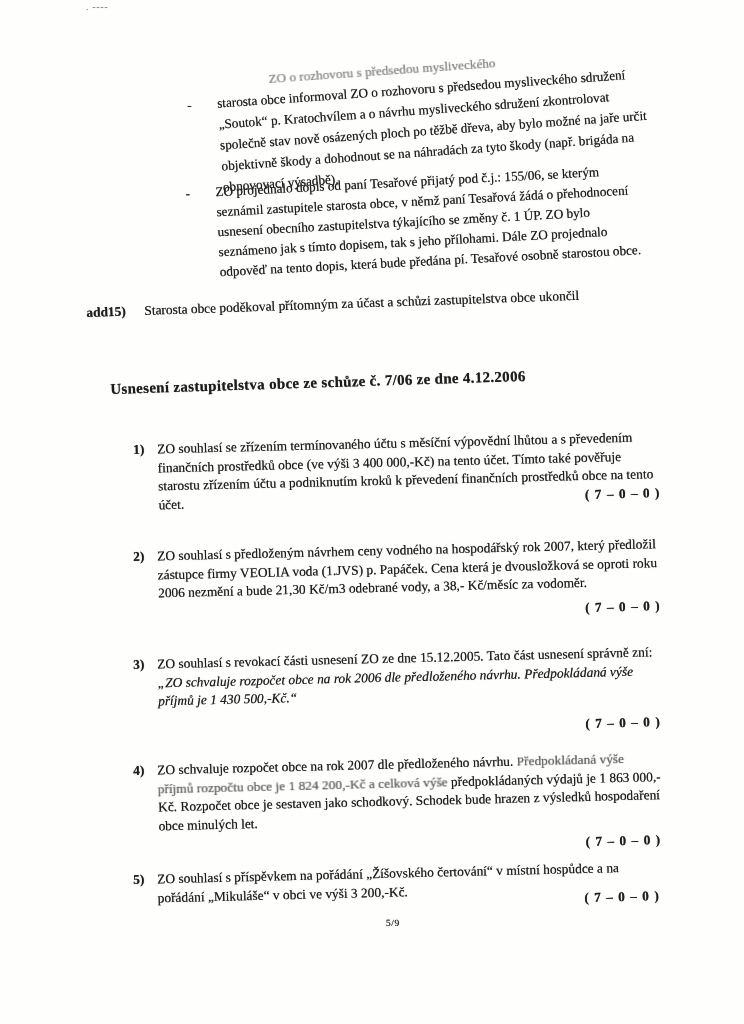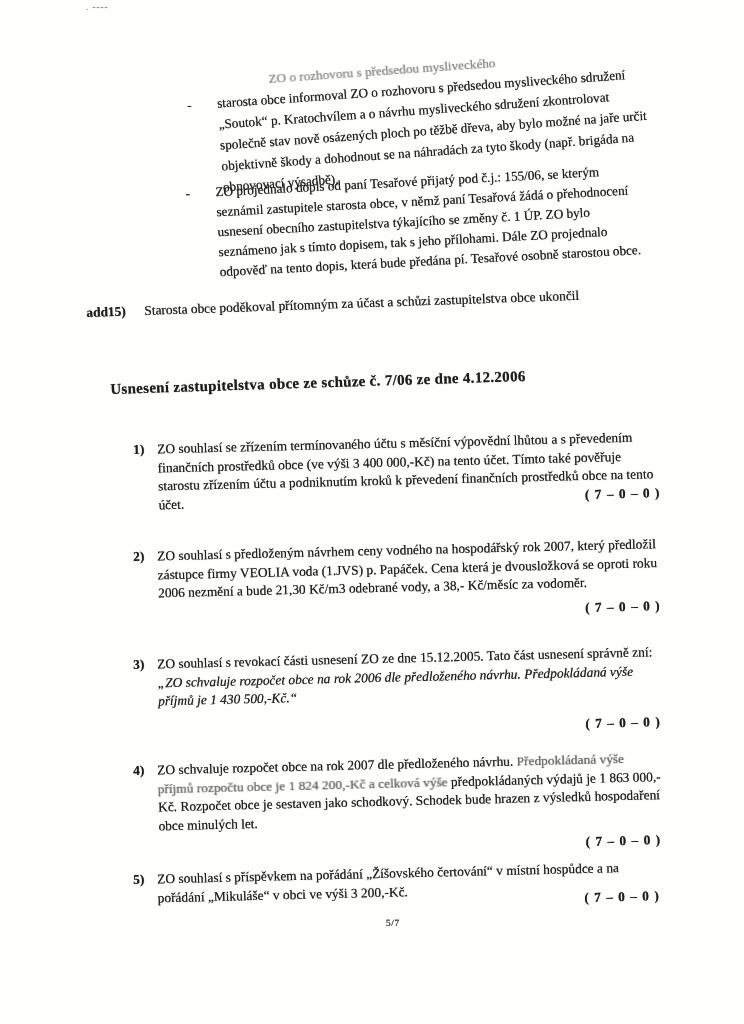--- a/index.html
+++ b/index.html
@@ -211,15 +211,15 @@
   </div>
 
   <div class="res res-4">
     <div class="body">
       <span class="num">5)</span>
       <span>ZO souhlasí s příspěvkem na pořádání „Žíšovského čertování“ v místní hospůdce a na pořádání „Mikuláše“ v obci ve výši 3 200,-Kč.</span>
     </div>
     <div class="vote">( 7 – 0 – 0 )</div>
   </div>
 
-  <div class="footer">5/7</div>
+  <div class="footer">5/9</div>
 
 </div>
 
 </body></html>

